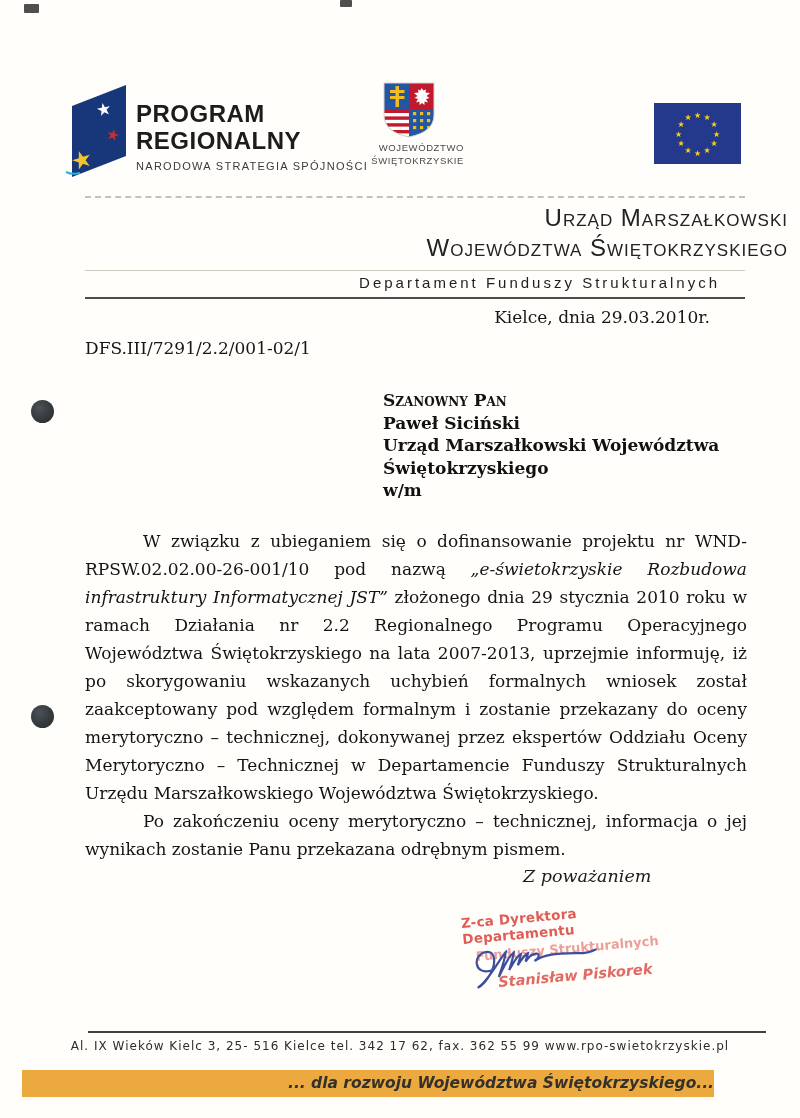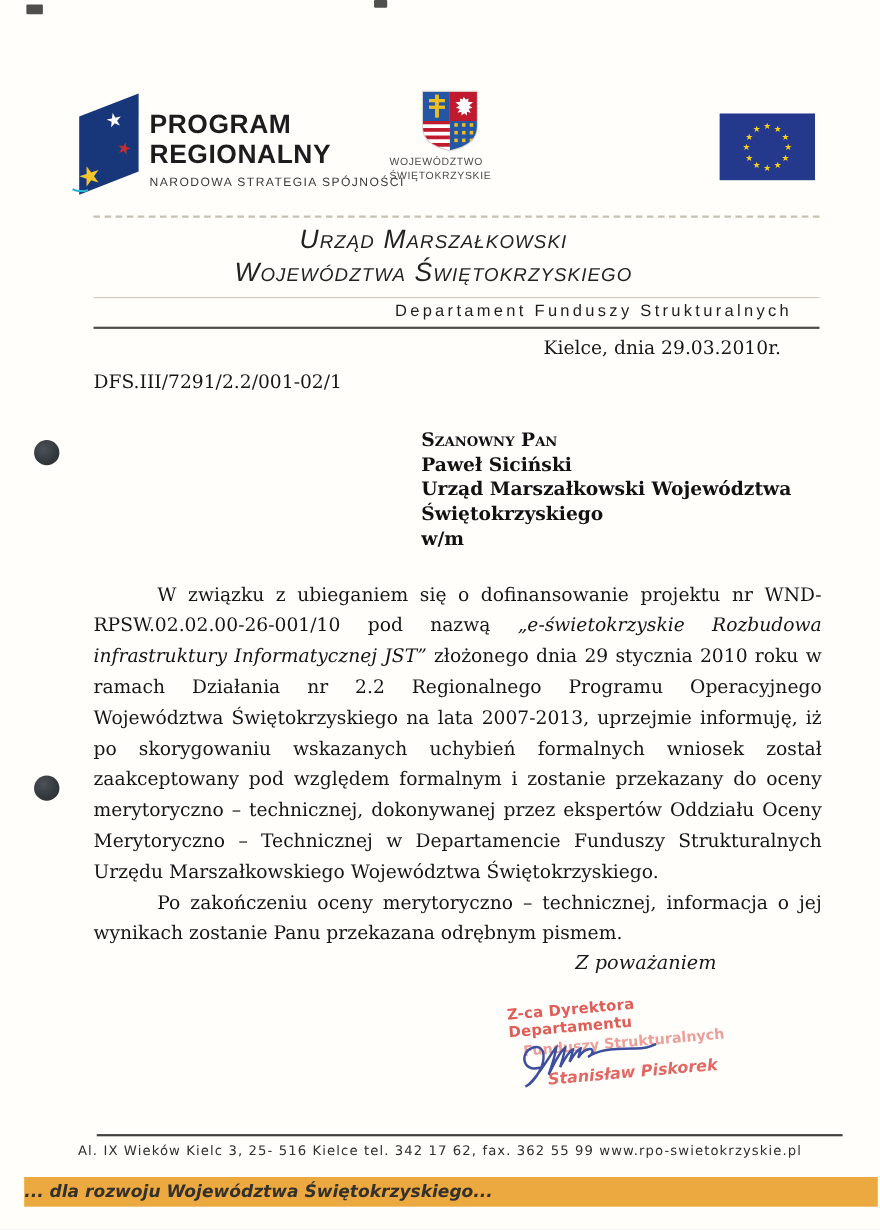--- a/index.html
+++ b/index.html
@@ -14,35 +14,35 @@
   .mark1{left:24px;top:4px;width:15px;height:9px;}
   .mark2{left:340px;top:0;width:12px;height:7px;}
   .hole{position:absolute;width:23px;height:23px;border-radius:50%;
     background:radial-gradient(circle at 38% 34%, #4c5258 0%, #34393d 55%, #272b2e 100%);}
   .hole1{left:31px;top:400px;}
   .hole2{left:31px;top:705px;}
   
   .hdr-text-program{left:136px;top:100px;font-family:"Liberation Sans",sans-serif;color:#1c1c1c;}
   .hdr-text-program .big{font-size:24px;font-weight:bold;letter-spacing:.5px;line-height:27px;}
   .hdr-text-program .sub{font-size:11px;letter-spacing:1.3px;color:#3a3a3a;margin-top:6px;}
-  .arms-caption{left:354px;top:142px;width:110px;text-align:left;
+  .arms-caption{left:354px;top:142px;width:110px;text-align:right;
     font-family:"Liberation Sans",sans-serif;font-size:9.5px;letter-spacing:.6px;
     color:#4a4a4a;line-height:12.5px;}
   .eu-text{right:160px;top:103px;text-align:right;font-family:"Liberation Sans",sans-serif;color:#222;}
   .eu-title{font-size:13.5px;letter-spacing:.3px;}
   .eu-fund{margin-top:17px;font-size:11px;line-height:15px;color:#2e2e2e;}
   
   .sep-dashed{left:85px;top:196px;width:660px;border-top:2px dashed #c7c1b4;}
   .sep-light{left:85px;top:270px;width:660px;border-top:1px solid #cfc9bd;}
   .sep-dark{left:85px;top:297px;width:660px;border-top:2px solid #4c4c4a;}
   .sep-footer{left:88px;top:1031px;width:678px;border-top:2px solid #41413f;}
   
-  .org-title{left:0;top:203px;width:788px;text-align:center;
+  .org-title{left:0;top:203px;width:788px;text-align:right;
     font-family:"Liberation Sans",sans-serif;font-variant:small-caps;
-    font-size:24px;letter-spacing:1px;color:#222;line-height:30px;font-style:italic;}
+    font-size:24px;letter-spacing:1px;color:#222;line-height:30px;}
   .dept{left:0;top:274px;width:720px;text-align:right;
     font-family:"Liberation Sans",sans-serif;font-size:15px;letter-spacing:3px;color:#1e1e1e;}
   
   .place-date{left:85px;top:307px;width:625px;text-align:right;font-size:17px;}
   .reference{left:85px;top:338px;font-size:17px;}
   
   .recipient{left:383px;top:389px;font-size:17px;font-weight:bold;line-height:22.5px;color:#111;}
   .recipient .sc{font-variant:small-caps;}
   
   .body-text{left:85px;top:527px;width:662px;font-size:17px;line-height:28px;
@@ -55,21 +55,21 @@
   .stamp{left:462px;top:905px;width:230px;transform:rotate(-5deg);
     font-family:"DejaVu Sans",sans-serif;}
   .stamp-l1{font-size:13.5px;font-weight:bold;letter-spacing:.2px;opacity:.92;}
   .stamp-l2{font-size:13px;font-weight:bold;margin-top:3px;margin-left:12px;opacity:.55;}
   .stamp-name{position:absolute;left:32px;top:62px;font-size:14.5px;font-weight:bold;
     font-style:italic;opacity:.85;}
   .sig-svg{position:absolute;left:-5px;top:18px;}
   
   .address{left:0;top:1039px;width:800px;text-align:center;
     font-family:"DejaVu Sans",sans-serif;font-size:12px;letter-spacing:1px;color:#2d2d2d;}
-  .banner{left:22px;top:1070px;width:776px;height:27px;line-height:27px;text-align:left;
+  .banner{left:22px;top:1070px;width:692px;height:27px;line-height:27px;text-align:right;
     font-family:"DejaVu Sans",sans-serif;font-size:15.5px;font-weight:bold;font-style:italic;
     color:#34302a;}
 </style>
 </head>
 <body>
 
 <div class="page">
 
   <div class="scan-mark mark1"></div>
   <div class="scan-mark mark2"></div>

